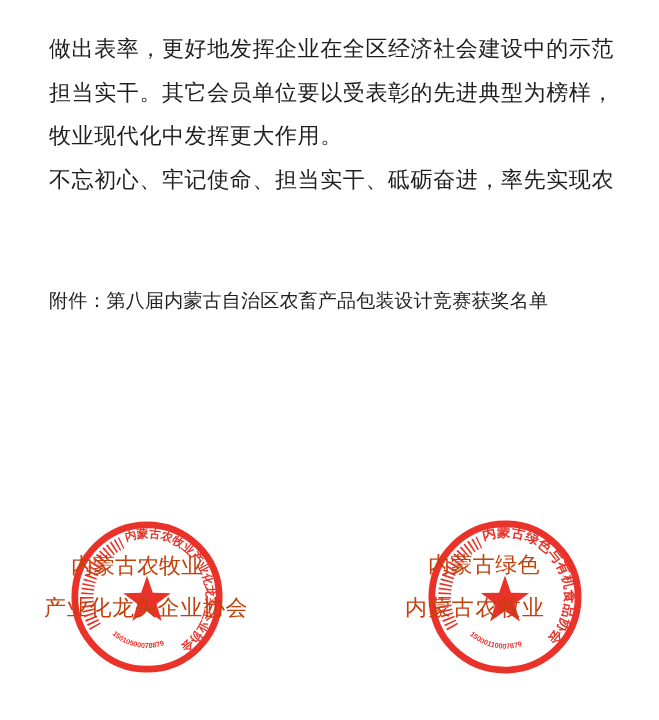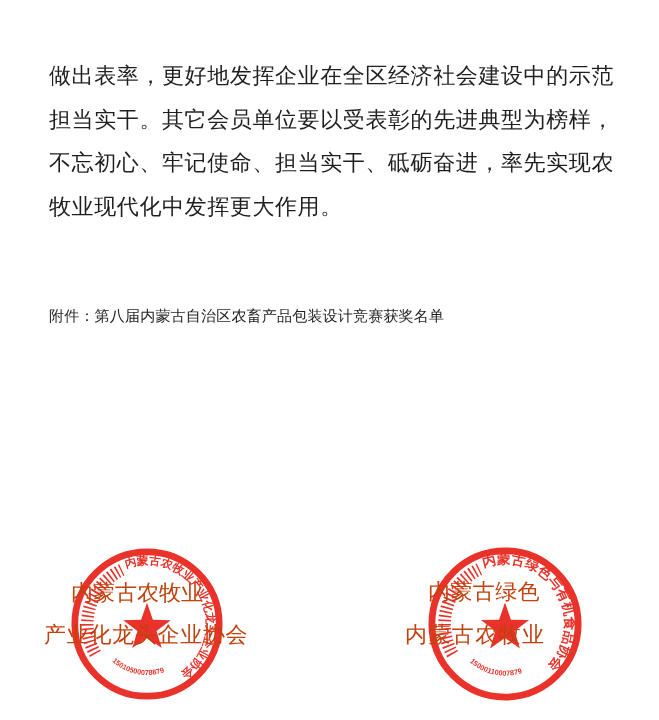--- a/index.html
+++ b/index.html
@@ -4,36 +4,36 @@
 <style>
   html, body { margin: 0; padding: 0; }
   body {
     width: 659px; height: 720px;
     background: #ffffff;
     font-family: "Liberation Serif", serif;
     color: #1f1f1f;
     position: relative;
     overflow: hidden;
   }
-  .page { position: absolute; inset: 0; background: #ffffff; margin-top: 27px; }
+  .page { position: absolute; inset: 0; background: #ffffff; }
 
   
   .body-text { position: absolute; left: 49px; top: 38px; width: 570px; }
   .body-line {
     font-size: 22px; line-height: 22px;
     letter-spacing: 0.6px;
     margin: 0 0 21.5px 0;
     white-space: nowrap;
     color: #1f1f1f;
   }
 
   
   .attachment {
-    position: absolute; left: 49px; top: 279px;
-    font-size: 15px; line-height: 20px; letter-spacing: 0.2px;
+    position: absolute; left: 49px; top: 291px;
+    font-size: 19px; line-height: 20px; letter-spacing: 0.2px;
     white-space: nowrap; color: #1f1f1f;
   }
 
   
   .seal {
     position: absolute;
     opacity: 0.93;
     z-index: 1;
   }
   .seal-left  { left: 70px;  top: 520px; width: 154px; height: 154px; }
@@ -56,22 +56,22 @@
   .r-date  { left: 412px; top: 637px; font-size: 21px; line-height: 21px; letter-spacing: 0.5px; }
 </style>
 </head>
 <body>
 
 <div class="page">
 
   <div class="body-text">
     <p class="body-line">做出表率，更好地发挥企业在全区经济社会建设中的示范</p>
     <p class="body-line">担当实干。其它会员单位要以受表彰的先进典型为榜样，</p>
+    <p class="body-line">牧业现代化中发挥更大作用。</p>
     <p class="body-line">不忘初心、牢记使命、担当实干、砥砺奋进，率先实现农</p>
-    <p class="body-line">牧业现代化中发挥更大作用。</p>
   </div>
 
   <div class="attachment">附件：第八届内蒙古自治区农畜产品包装设计竞赛获奖名单</div>
 
   <svg class="seal seal-left" viewBox="0 0 160 160" aria-hidden="true">
     <defs>
       <path id="sealL-arc" d="M 29.2,115.6 A 62,62 0 1 1 111,133.7"></path>
       <path id="sealL-num" d="M 42.5,117.5 A 53,53 0 0 0 117.5,117.5"></path>
     </defs>
     <circle cx="80" cy="80" r="75" fill="none" stroke="#e8231a" stroke-width="7"></circle>

